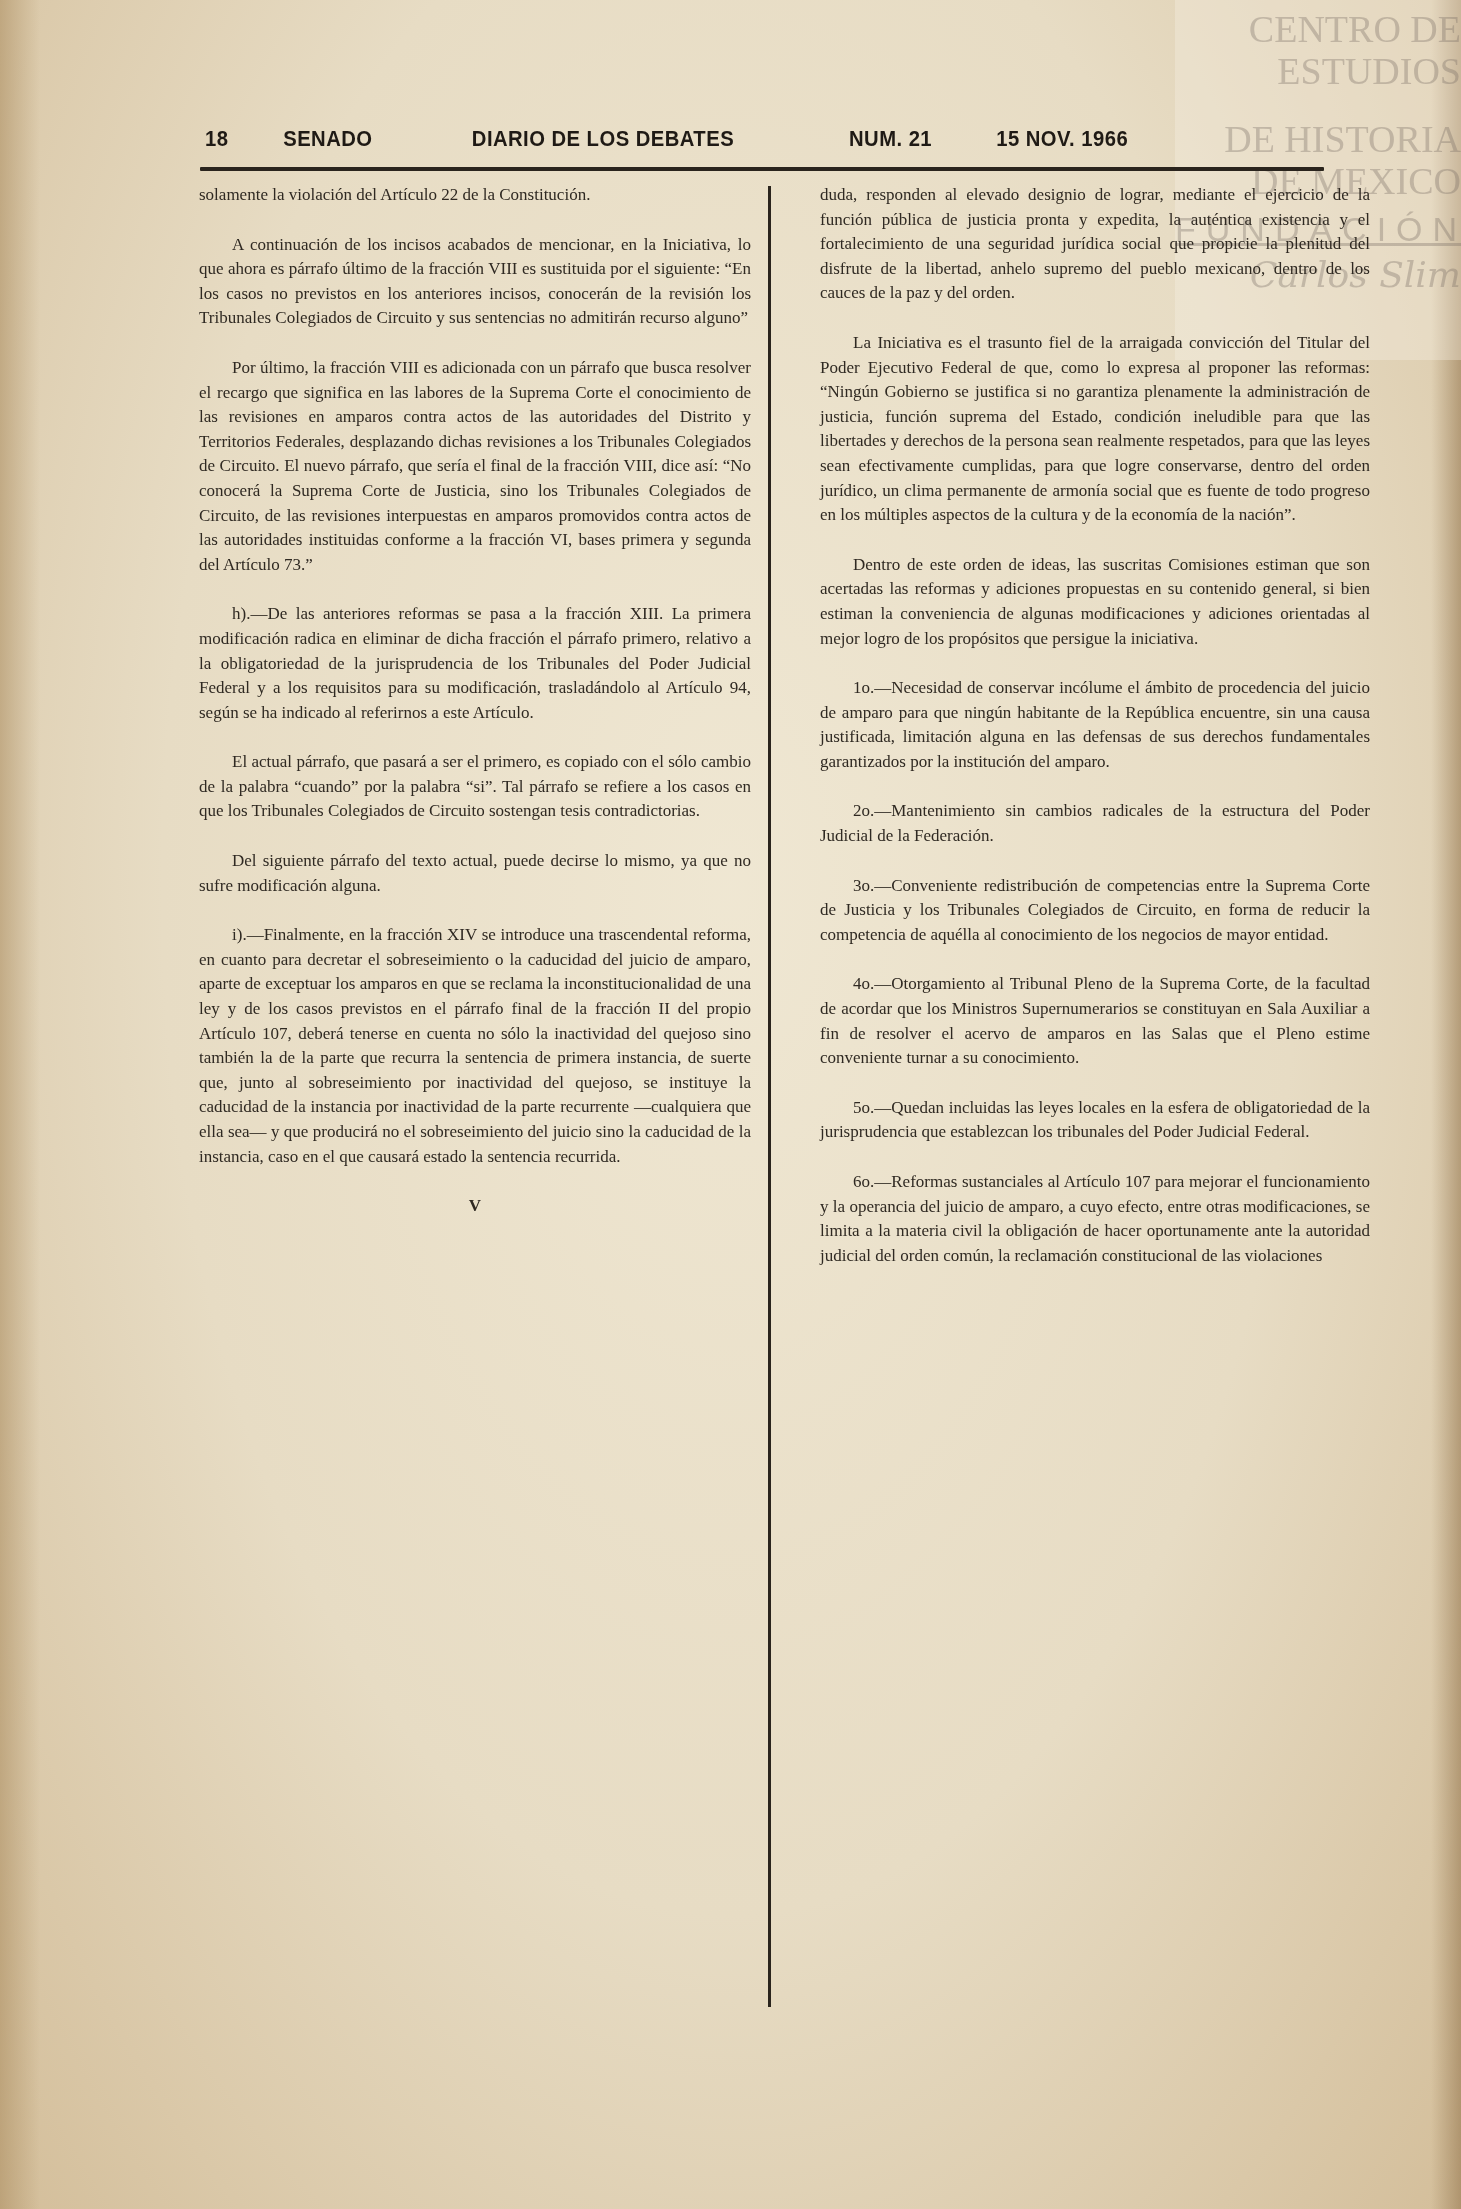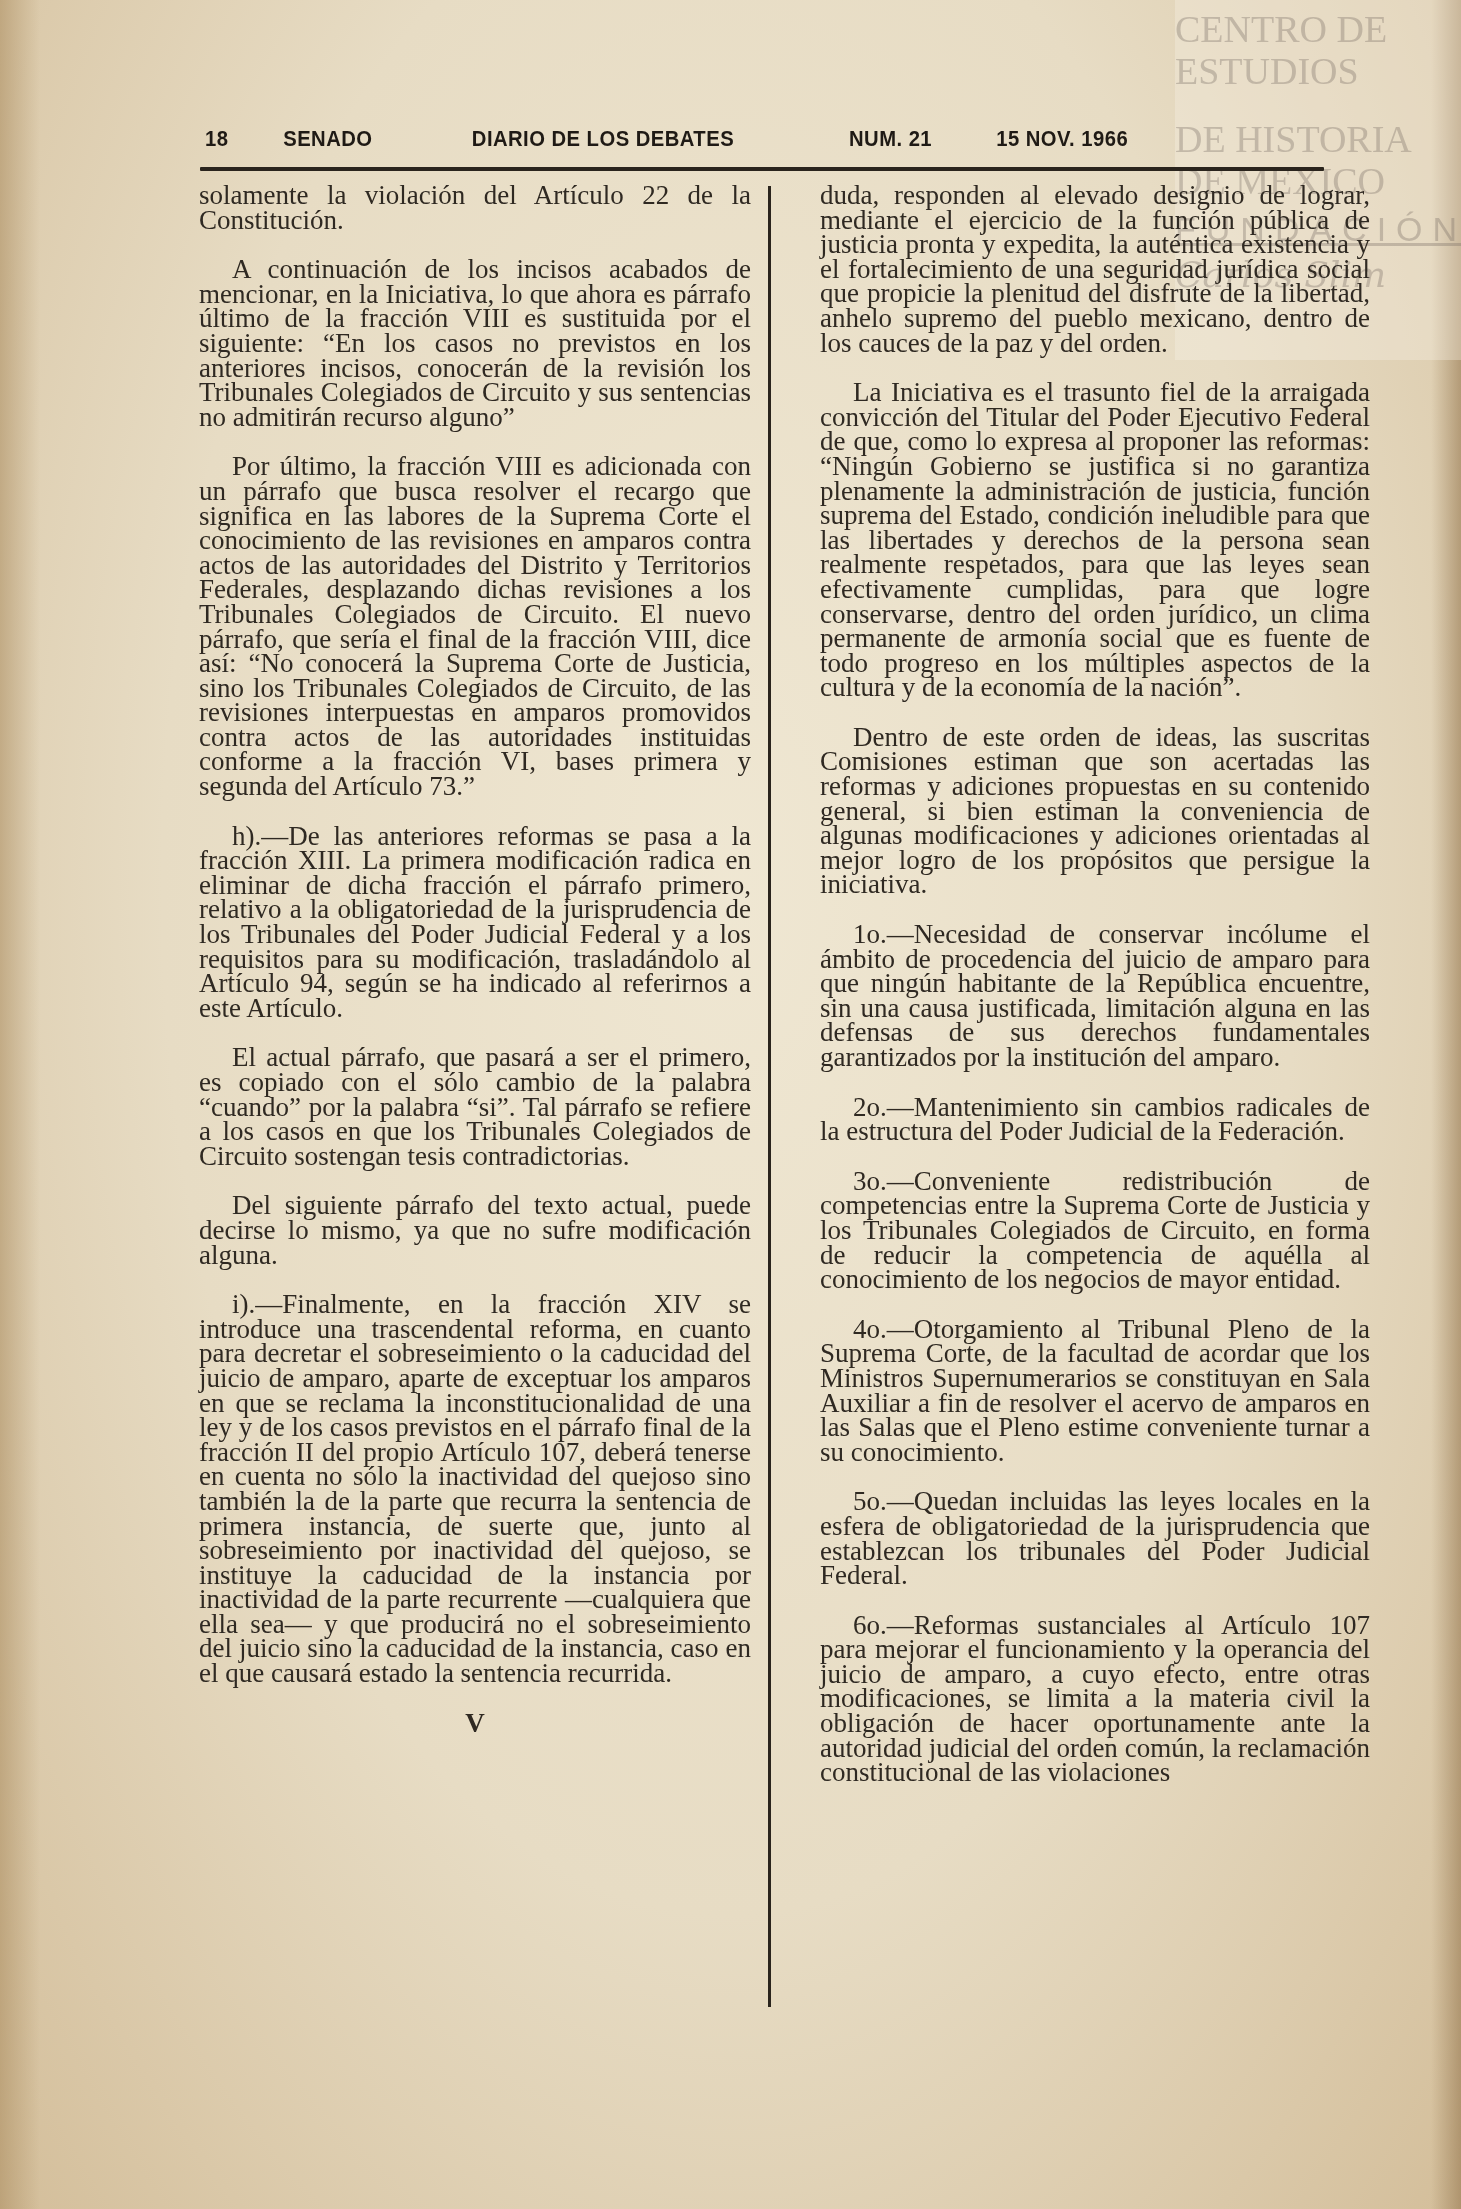--- a/index.html
+++ b/index.html
@@ -21,36 +21,36 @@
       font-weight: bold; font-size: 22px; color: #1f1a15;
       transform: scaleX(0.92); transform-origin: left;
     }
     .header span { position: absolute; top: 0; white-space: nowrap; letter-spacing: 0.5px; }
     .header-rule {
       position: absolute; left: 200px; top: 167px; width: 1124px; height: 4px;
       background: #2a241d; border-radius: 1px;
     }
     .col {
       position: absolute; top: 183px; width: 552px;
-      font-size: 27px; line-height: 24.6px; text-align: justify;
+      font-size: 17px; line-height: 24.6px; text-align: justify;
       hyphens: manual; color: #2f2922;
     }
     .col-left { left: 199px; }
     .col-right { left: 784px; width: 550px; margin-left: 36px; }
     .col p { margin: 0 0 25px 0; text-indent: 33px; }
     .col p.noindent { text-indent: 0; }
     .col .section-num { text-align: center; text-indent: 0; font-weight: bold; margin: 0 0 24px 0; }
     .divider {
       position: absolute; left: 768px; top: 186px; width: 3px; height: 1821px;
       background: #2a241d;
     }
     .watermark {
       position: absolute; left: 1175px; top: 0; width: 286px; height: 360px;
       color: rgba(120,110,100,0.35); font-family: "Liberation Serif", serif;
-      text-align: left; font-size: 38px; line-height: 42px; pointer-events: none;
+      text-align: right; font-size: 38px; line-height: 42px; pointer-events: none;
       background: rgba(245,240,228,0.35);
     }
     .watermark div { white-space: nowrap; }
     .watermark .fund { font-family: "Liberation Sans", sans-serif; letter-spacing: 10px; font-size: 34px; margin-top: 6px; text-decoration: underline; }
     .watermark .sig { font-style: italic; font-family: "DejaVu Serif", serif; font-size: 36px; margin-top: 4px; }
   </style>
 </head>
 <body>
 
 <div class="page-edge-left"></div>

